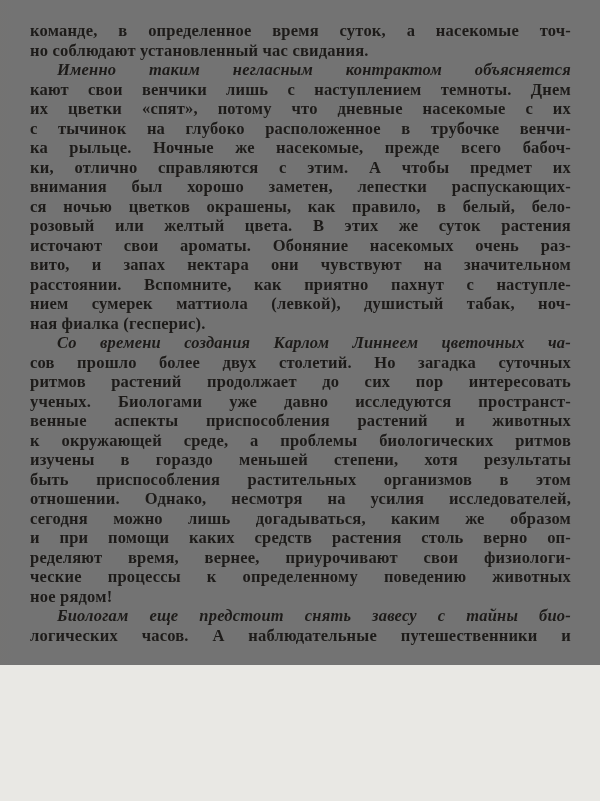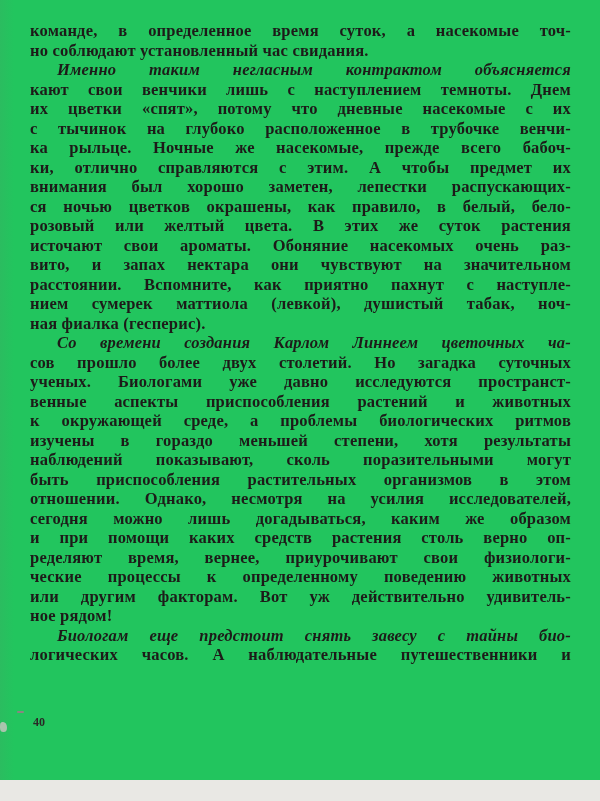--- a/index.html
+++ b/index.html
@@ -3,22 +3,22 @@
 <meta charset="utf-8">
 <style>
   html, body {
     margin: 0;
     padding: 0;
     background: #e9e8e4;
   }
   .scan-page {
     position: relative;
     width: 600px;
-    height: 780px;
-    background: #22c55e;
+    height: 665px;
+    background: #737373;
     overflow: hidden;
     font-family: "Liberation Serif", "DejaVu Serif", serif;
   }
   
   .scan-page::before {
     content: "";
     position: absolute;
     left: 0; top: 0; bottom: 0;
     width: 14px;
     background: linear-gradient(to right, rgba(120,115,108,0.10), rgba(120,115,108,0));
@@ -94,32 +94,31 @@
       <div class="text-line">внимания был хорошо заметен, лепестки распускающих-</div>
       <div class="text-line">ся ночью цветков окрашены, как правило, в белый, бело-</div>
       <div class="text-line">розовый или желтый цвета. В этих же суток растения</div>
       <div class="text-line">источают свои ароматы. Обоняние насекомых очень раз-</div>
       <div class="text-line">вито, и запах нектара они чувствуют на значительном</div>
       <div class="text-line">расстоянии. Вспомните, как приятно пахнут с наступле-</div>
       <div class="text-line">нием сумерек маттиола (левкой), душистый табак, ноч-</div>
       <div class="text-line para-end">ная фиалка (гесперис).</div>
       <div class="text-line indent">Со времени создания Карлом Линнеем цветочных ча-</div>
       <div class="text-line">сов прошло более двух столетий. Но загадка суточных</div>
+      <div class="text-line">ритмов растений продолжает до сих пор интересовать</div>
       <div class="text-line">ученых. Биологами уже давно исследуются пространст-</div>
       <div class="text-line">венные аспекты приспособления растений и животных</div>
       <div class="text-line">к окружающей среде, а проблемы биологических ритмов</div>
       <div class="text-line">изучены в гораздо меньшей степени, хотя результаты</div>
-      <div class="text-line">наблюдений показывают, сколь поразительными могут</div>
       <div class="text-line">быть приспособления растительных организмов в этом</div>
       <div class="text-line">отношении. Однако, несмотря на усилия исследователей,</div>
       <div class="text-line">сегодня можно лишь догадываться, каким же образом</div>
       <div class="text-line">и при помощи каких средств растения столь верно оп-</div>
       <div class="text-line">ределяют время, вернее, приурочивают свои физиологи-</div>
       <div class="text-line">ческие процессы к определенному поведению животных</div>
-      <div class="text-line">или другим факторам. Вот уж действительно удивитель-</div>
       <div class="text-line para-end">ное рядом!</div>
       <div class="text-line indent">Биологам еще предстоит снять завесу с тайны био-</div>
       <div class="text-line">логических часов. А наблюдательные путешественники и</div>
     </div>
   <div class="artifact-dash"></div>
   <div class="artifact-smudge"></div>
   <div class="page-number">40</div>
 </div>
 
 </body></html>

